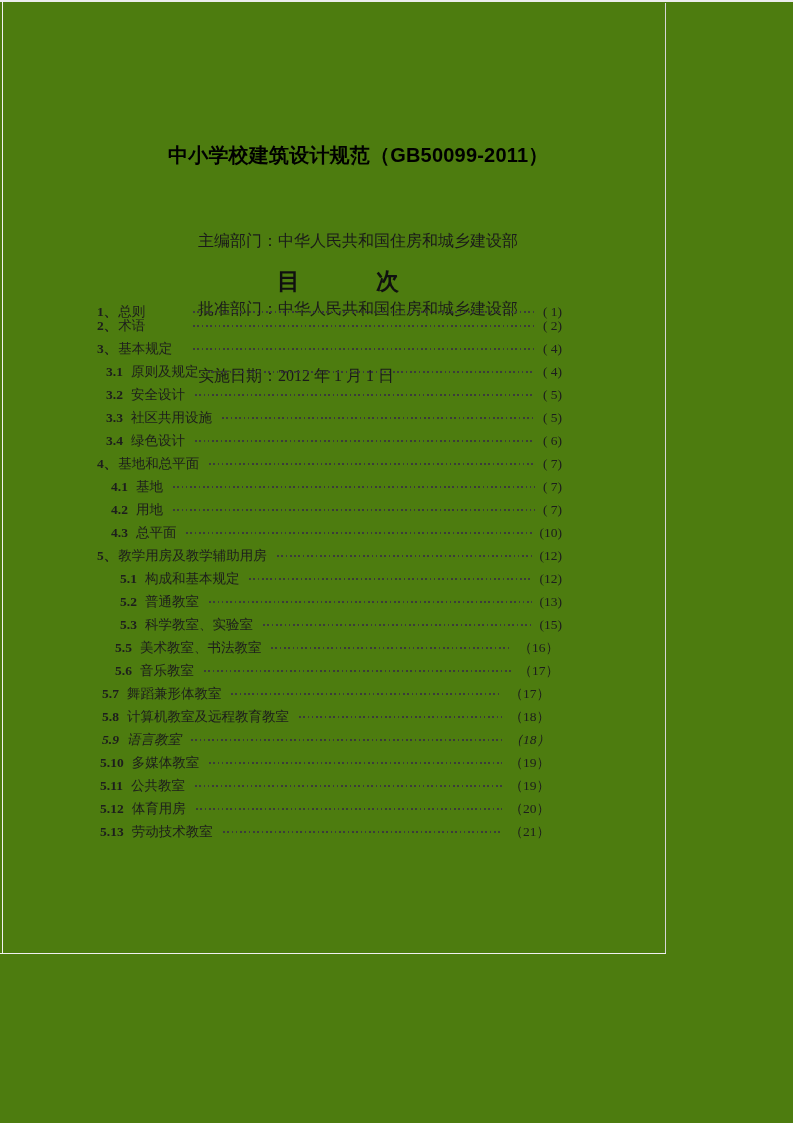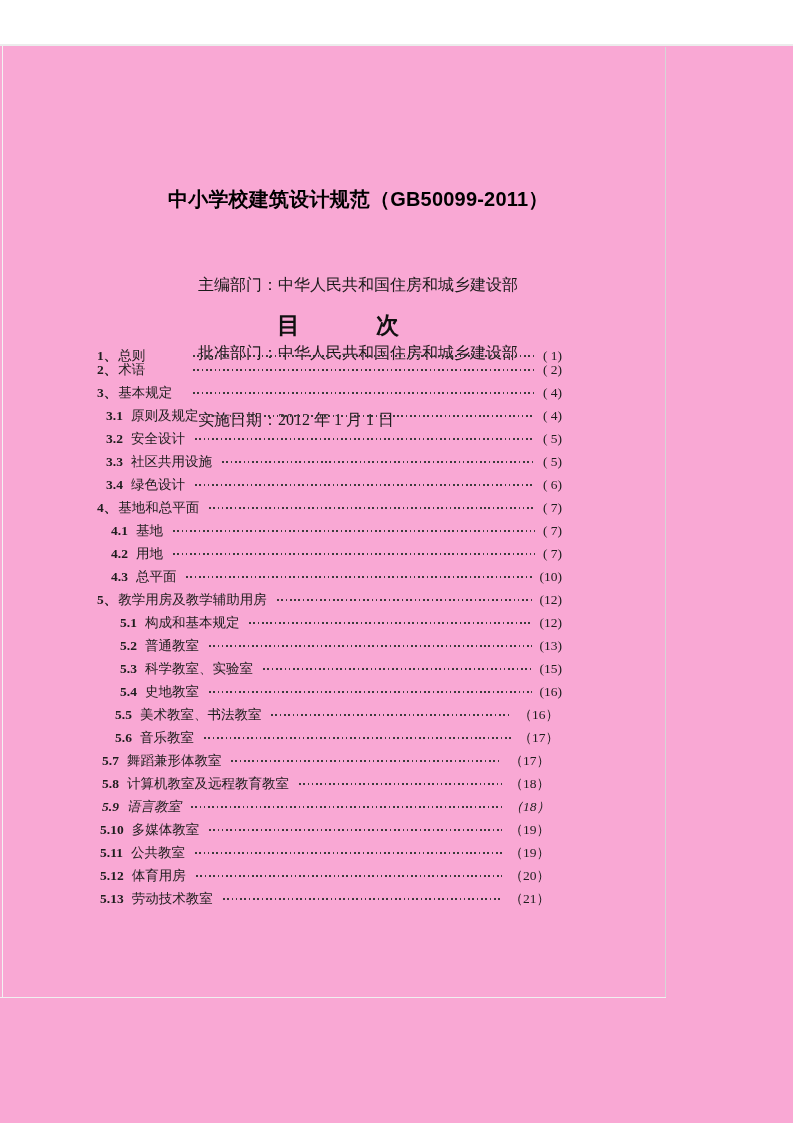--- a/index.html
+++ b/index.html
@@ -1,21 +1,21 @@
 <!DOCTYPE html>
 <html><head>
 <meta charset="utf-8">
 <style>
   html,body{margin:0;padding:0;}
   body{
     width:793px;height:1123px;background:#ffffff;position:relative;
     font-family:"Liberation Serif","DejaVu Serif",serif;
     -webkit-font-smoothing:antialiased;
   }
-  .canvas{position:absolute;inset:0;overflow:hidden;background:#f9a8d4;margin-top:44px;}
+  .canvas{position:absolute;inset:0;overflow:hidden;background:#4d7c0f;}
 
   
   .edge-top{position:absolute;left:0;top:0;width:793px;height:2px;background:#ececec;}
   .edge-right{position:absolute;left:665px;top:3px;width:1px;height:950px;background:#d6d6d6;}
   .edge-left{position:absolute;left:2px;top:2px;width:1px;height:951px;background:#f2f2f2;}
   .edge-bottom{position:absolute;left:0;top:953px;width:666px;height:1px;background:#f0f0f0;}
 
   .doc-title{
     position:absolute;left:168px;top:143px;margin:0;
     font-family:"Liberation Sans","DejaVu Sans",sans-serif;
@@ -196,28 +196,20 @@
 
     <div class="row" style="padding-left: 23px;">
       <span class="head">
         <span class="num">5.3</span>
         <span class="lbl">科学教室、实验室</span>
       </span>
       <span class="leader"></span>
       <span class="pg" style="margin-right: 0px;">(15)</span>
     </div>
 
-    <div class="row" style="padding-left: 23px;">
-      <span class="head">
-        <span class="num">5.4</span>
-        <span class="lbl">史地教室</span>
-      </span>
-      <span class="leader"></span>
-      <span class="pg" style="margin-right: 0px;">(16)</span>
-    </div>
 
     <div class="row" style="padding-left: 18px;">
       <span class="head">
         <span class="num">5.5</span>
         <span class="lbl">美术教室、书法教室</span>
       </span>
       <span class="leader"></span>
       <span class="pg" style="margin-right: 3px;">（16）</span>
     </div>
 

